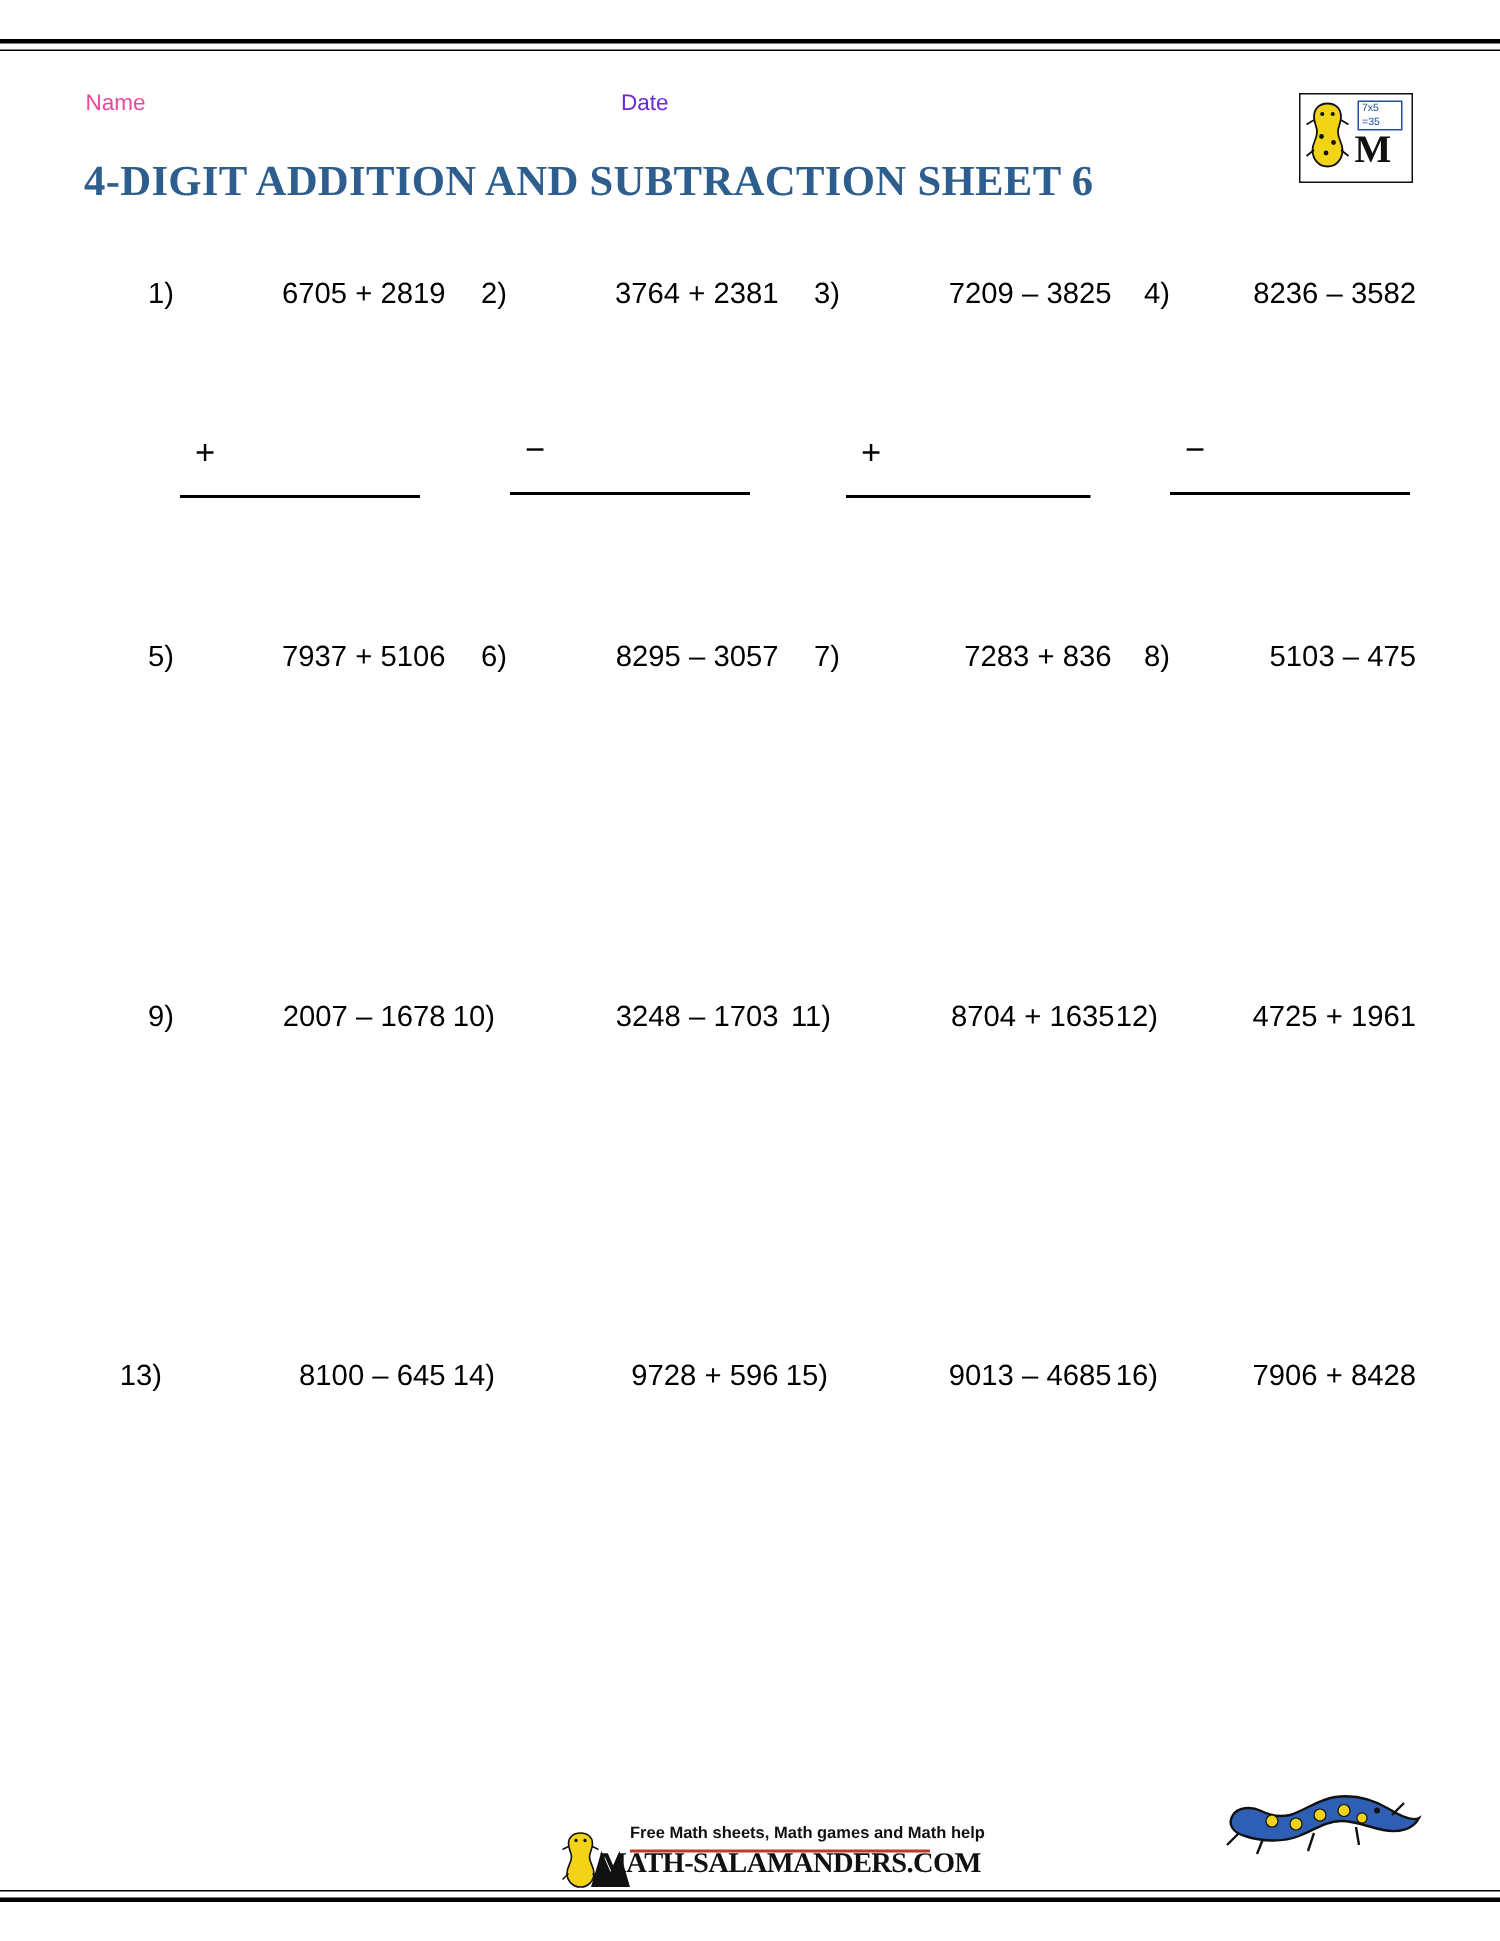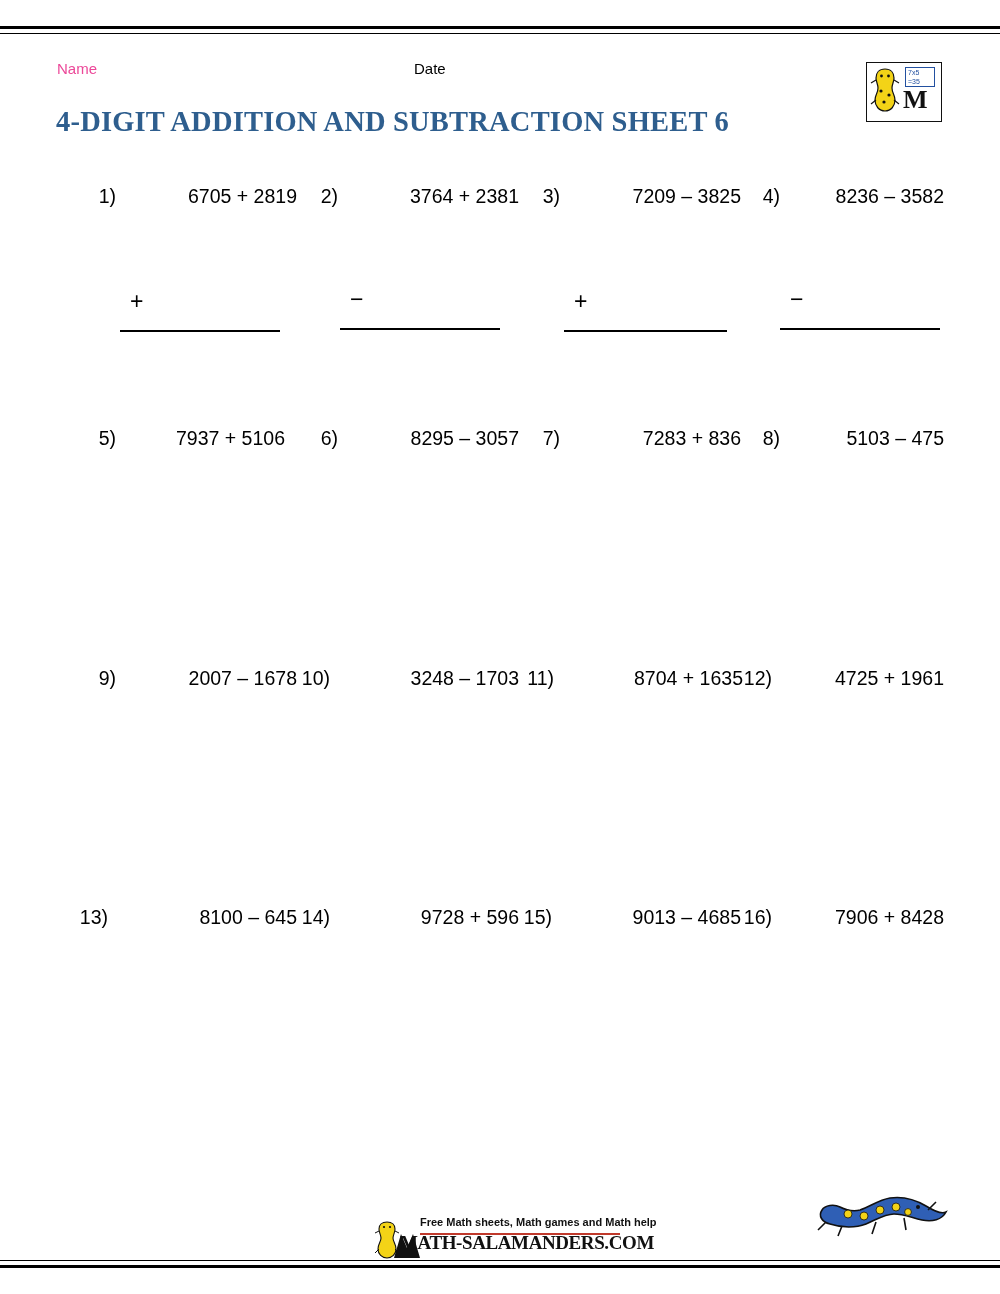--- a/index.html
+++ b/index.html
@@ -50,21 +50,21 @@
   .name-label {
     position: absolute;
     left: 57px; top: 60px;
     font-size: 15px;
     color: #ec4899;
   }
   .date-label {
     position: absolute;
     left: 414px; top: 60px;
     font-size: 15px;
-    color: #000000;
+    color: #6d28d9;
     text-align: right;
   }
 
   .title {
     position: absolute;
     left: 56px; top: 106px;
     font-size: 28.5px;
     letter-spacing: 0.2px;
     color: #2e5e8e;
     font-family: "Liberation Serif", serif;
@@ -271,21 +271,21 @@
     <span class="line" style="width:163px;"></span>
   </div>
   <div class="ansbox" style="left:780px; top:288px; width:160px;">
     <span class="op">−</span>
     <span class="line" style="width:160px;"></span>
   </div>
 
   <div class="row" style="top:427px;">
     <div class="prob" style="left:26px;width:215px;">
       <span class="num">5)</span>
-      <span class="expr" style="right:12px;">7937 + 5106</span>
+      <span class="expr" style="right:0;">7937 + 5106</span>
     </div>
     <div class="prob" style="left:248px;width:215px;">
       <span class="num">6)</span>
       <span class="expr" style="right:0;">8295 – 3057</span>
     </div>
     <div class="prob" style="left:470px;width:215px;">
       <span class="num">7)</span>
       <span class="expr" style="right:0;">7283 + 836</span>
     </div>
     <div class="prob" style="left:690px;width:198px;">

